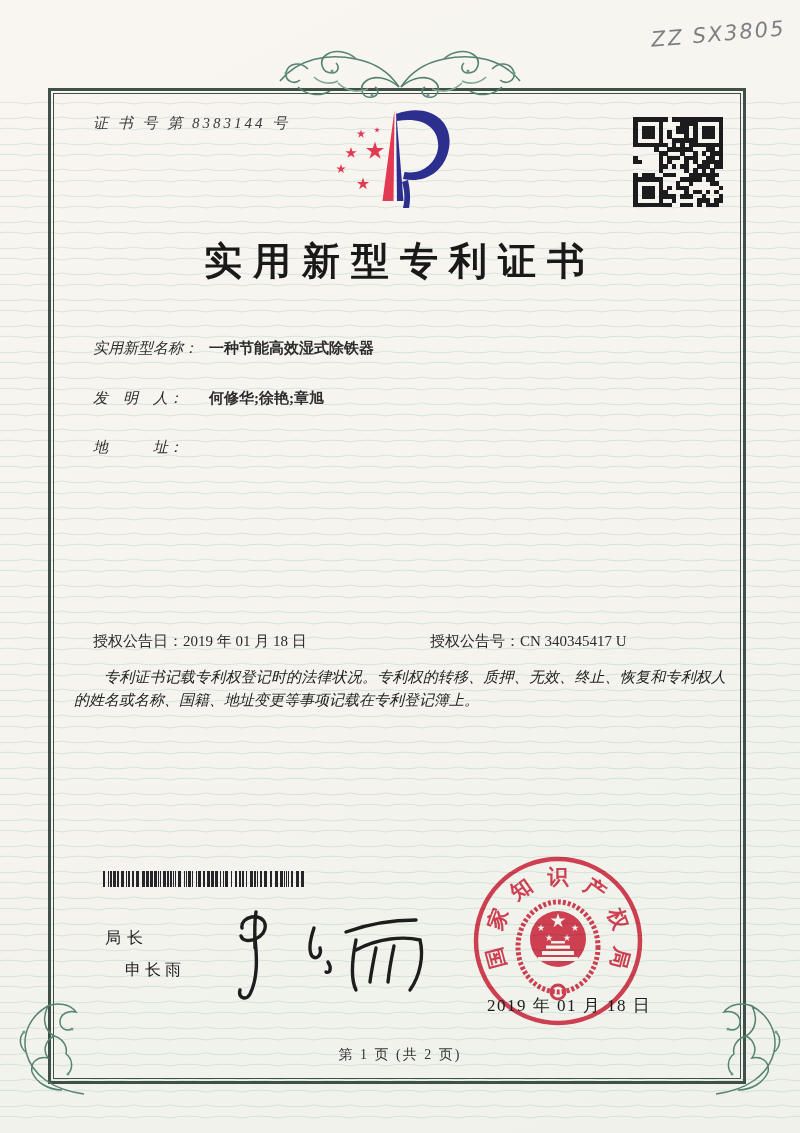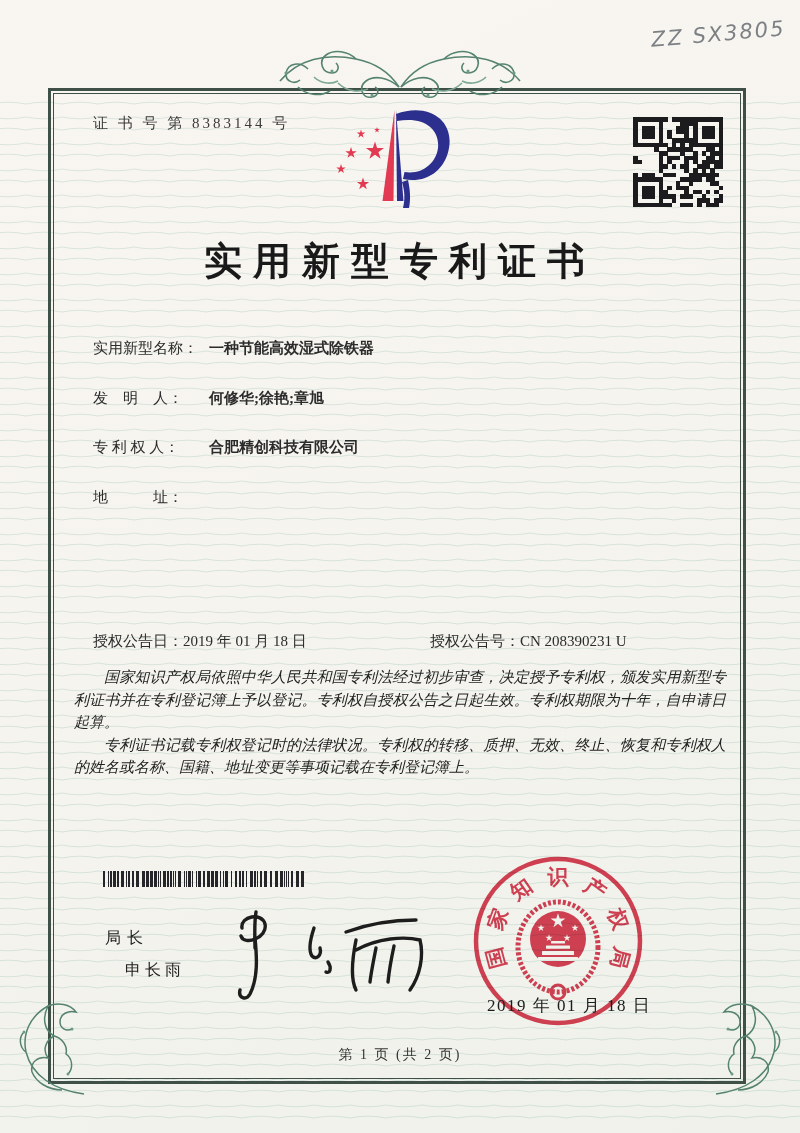--- a/index.html
+++ b/index.html
@@ -8,29 +8,29 @@
     font-family:"Liberation Serif","DejaVu Serif",serif;color:#2b2b2b;}
   svg{display:block}
   #waves{position:absolute;left:0;top:0;pointer-events:none}
   .hand{position:absolute;right:14px;top:22px;font-family:"DejaVu Sans",sans-serif;
     font-style:italic;font-size:21px;letter-spacing:2px;color:#7c8084;transform:rotate(-5deg);}
   .frame{position:absolute;left:48px;top:88px;width:692px;height:990px;border:3px solid #3f5049;}
   .frame-in{position:absolute;left:2px;top:2px;right:2px;bottom:2px;border:1px solid #3f5049;}
   .fl-top{position:absolute;left:278px;top:47px;}
   .fl-bl{position:absolute;left:14px;top:998px;}
   .fl-br{position:absolute;left:711px;top:998px;transform:scaleX(-1);}
-  .certno{position:absolute;left:93px;top:114px;font-size:15px;letter-spacing:3px;color:#3a3a3a;}
+  .certno{position:absolute;left:93px;top:114px;font-size:15px;letter-spacing:3px;color:#3a3a3a;font-style:italic;}
   .logo{position:absolute;left:332px;top:104px;}
   .qr{position:absolute;left:633px;top:117px;width:90px;height:90px;}
   .qr i{position:absolute;background:#1c1c1e;}
   .title{position:absolute;left:0;top:236px;width:100%;text-align:center;font-size:38px;
     font-weight:bold;letter-spacing:11px;color:#191919;}
   .fields{position:absolute;left:93px;top:336px;width:575px;font-size:15px;}
   .row{display:flex;min-height:26px;margin-bottom:23.6px;line-height:25px;}
-  .lab{flex:0 0 116px;white-space:nowrap;}
+  .lab{flex:0 0 116px;white-space:nowrap;font-style:italic;}
   .val{flex:1;font-weight:bold;}
   .row.addr .val{max-width:438px;}
   .grant{position:absolute;left:93px;top:632px;font-size:15px;white-space:nowrap;}
   .grant .g2{position:absolute;left:337px;top:0;}
   .paras{position:absolute;left:74px;top:666px;width:652px;font-size:15px;line-height:22.6px;
     font-style:italic;color:#222;}
   .paras p{margin:0;text-indent:2em;text-align:justify;}
   .barcode{position:absolute;left:103px;top:871px;width:208px;height:16px;display:flex;align-items:stretch;}
   .barcode i{background:#26262a;}
   .signer-title{position:absolute;left:105px;top:928px;font-size:16px;letter-spacing:6px;color:#222;}
@@ -448,36 +448,31 @@
 
   <div class="fields">
     <div class="row">
         <div class="lab">实用新型名称：</div>
         <div class="val">一种节能高效湿式除铁器</div>
       </div>
     <div class="row">
         <div class="lab">发　明　人：</div>
         <div class="val">何修华;徐艳;章旭</div>
       </div>
-    <div class="row">
-        <div class="lab">专 利 权 人：</div>
-        <div class="val">合肥精创科技有限公司</div>
-      </div>
     <div class="row addr">
         <div class="lab">地　　　址：</div>
       </div>
   </div>
 
   <div class="grant">
     <span>授权公告日：</span><span>2019 年 01 月 18 日</span>
-    <span class="g2"><span>授权公告号：</span><span>CN 208390231 U</span></span>
+    <span class="g2"><span>授权公告号：</span><span>CN 340345417 U</span></span>
   </div>
 
   <div class="paras">
-    <p>国家知识产权局依照中华人民共和国专利法经过初步审查，决定授予专利权，颁发实用新型专利证书并在专利登记簿上予以登记。专利权自授权公告之日起生效。专利权期限为十年，自申请日起算。</p>
     <p>专利证书记载专利权登记时的法律状况。专利权的转移、质押、无效、终止、恢复和专利权人的姓名或名称、国籍、地址变更等事项记载在专利登记簿上。</p>
   </div>
 
   <div class="barcode">
       <i style="width:2px;margin-right:3px"></i>
       <i style="width:1px;margin-right:1px"></i>
       <i style="width:2px;margin-right:1px"></i>
       <i style="width:3px;margin-right:1px"></i>
       <i style="width:2px;margin-right:2px"></i>
       <i style="width:3px;margin-right:2px"></i>

